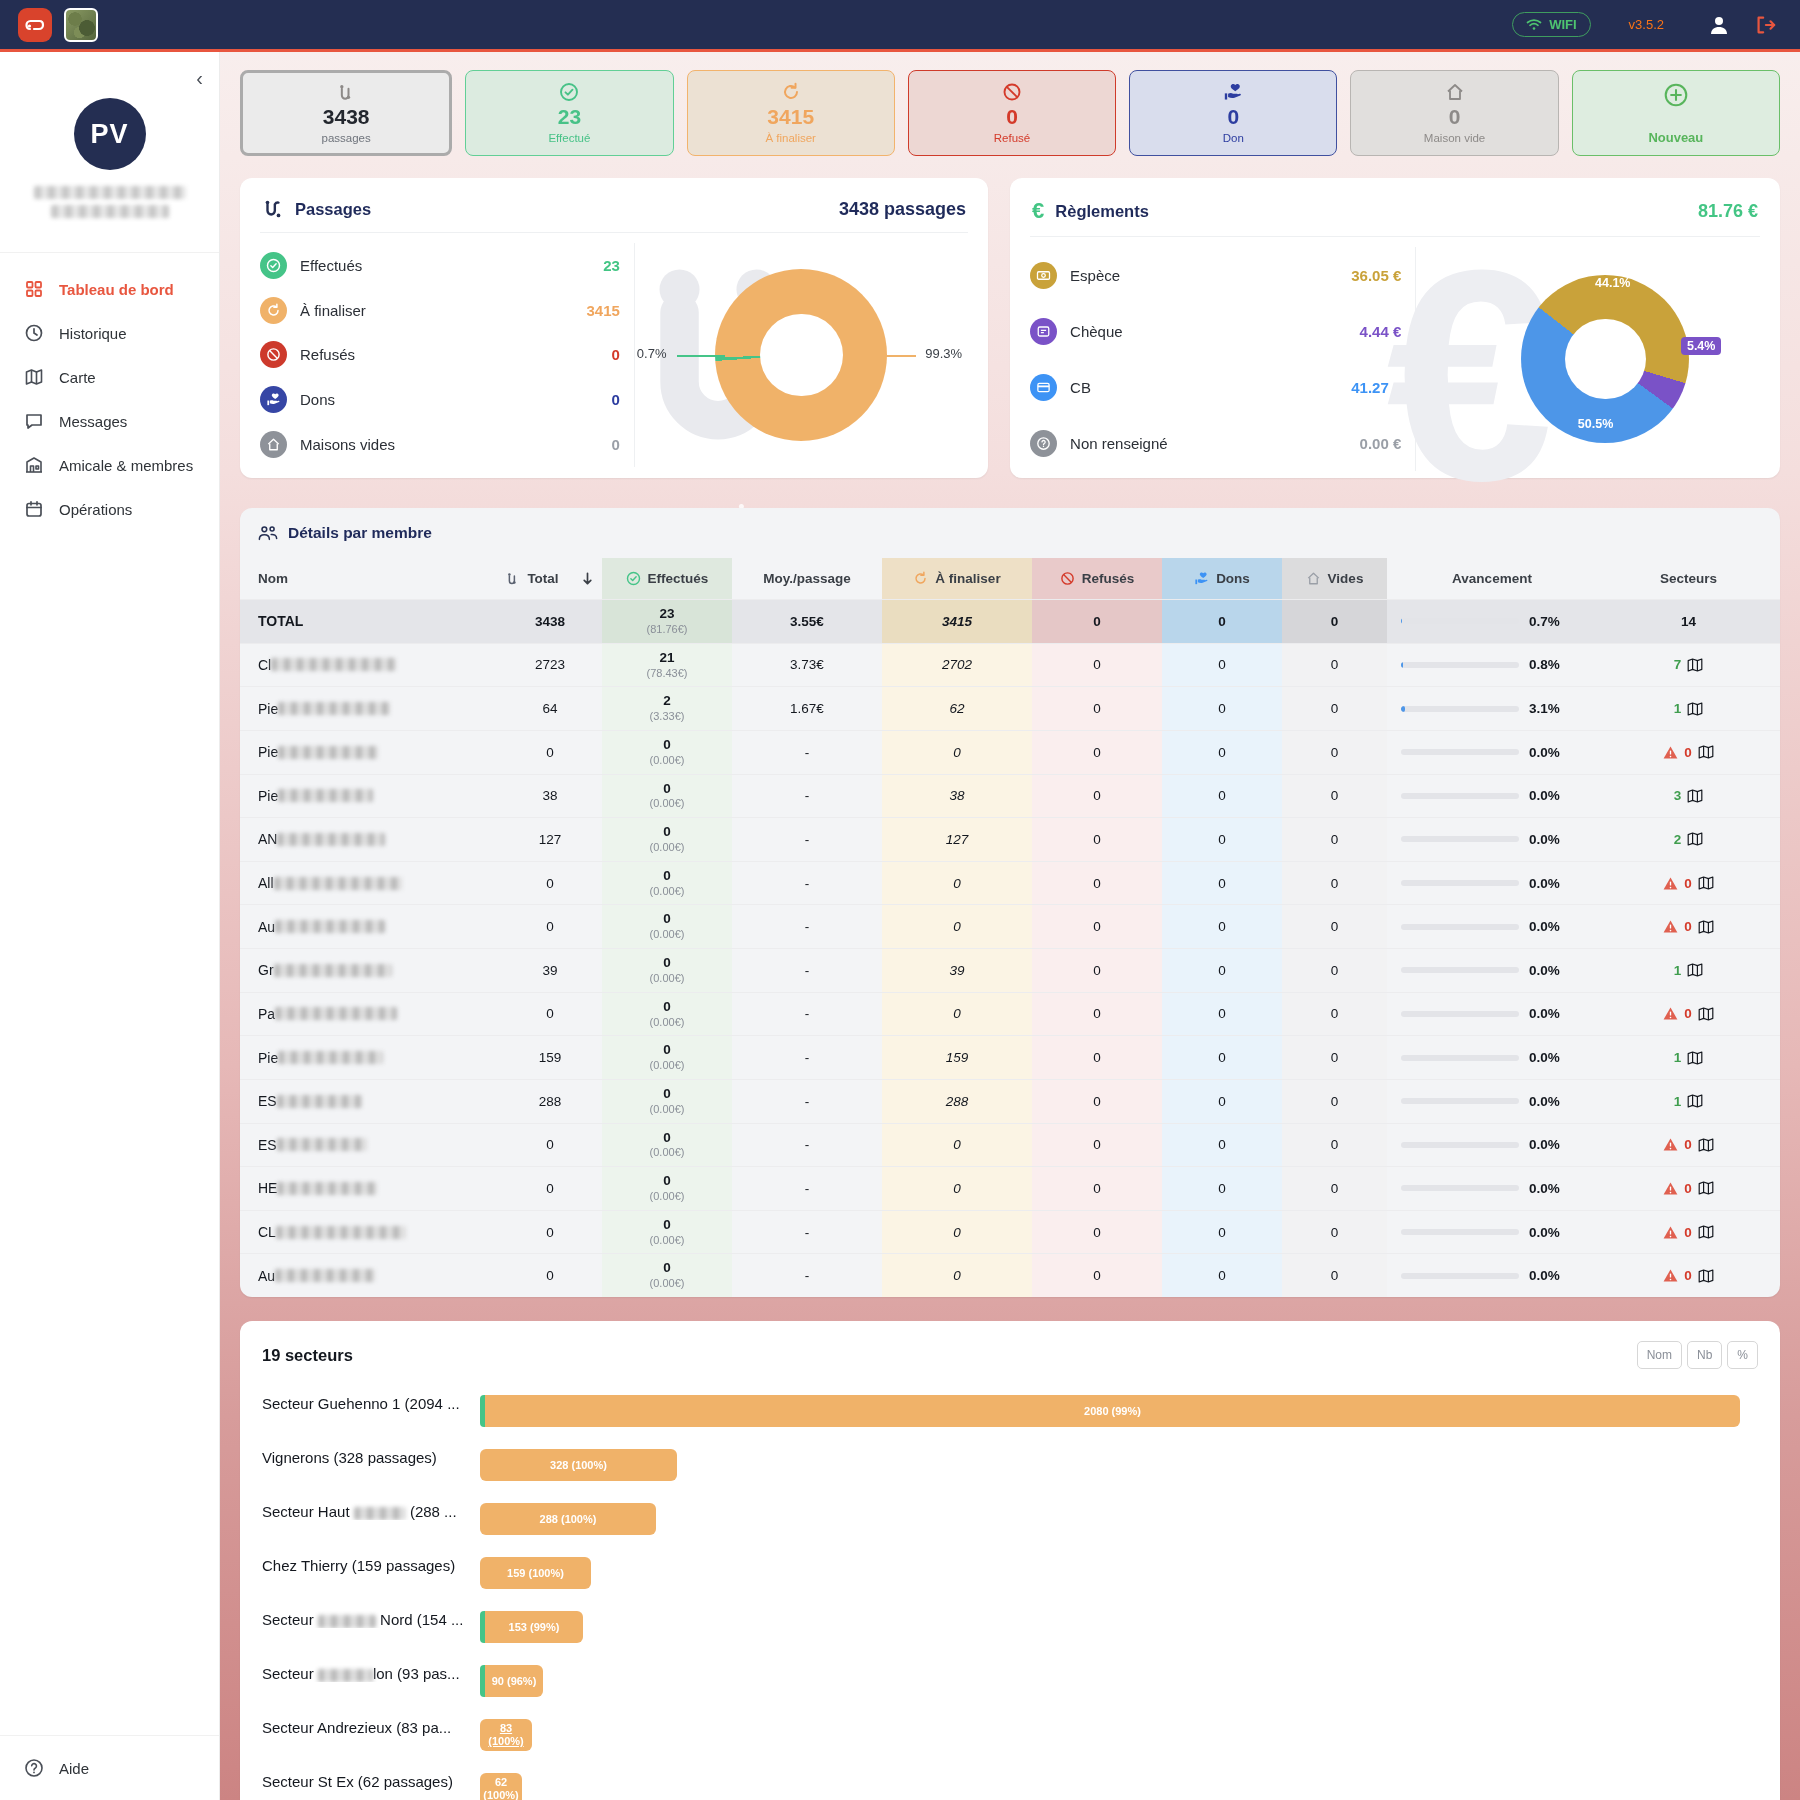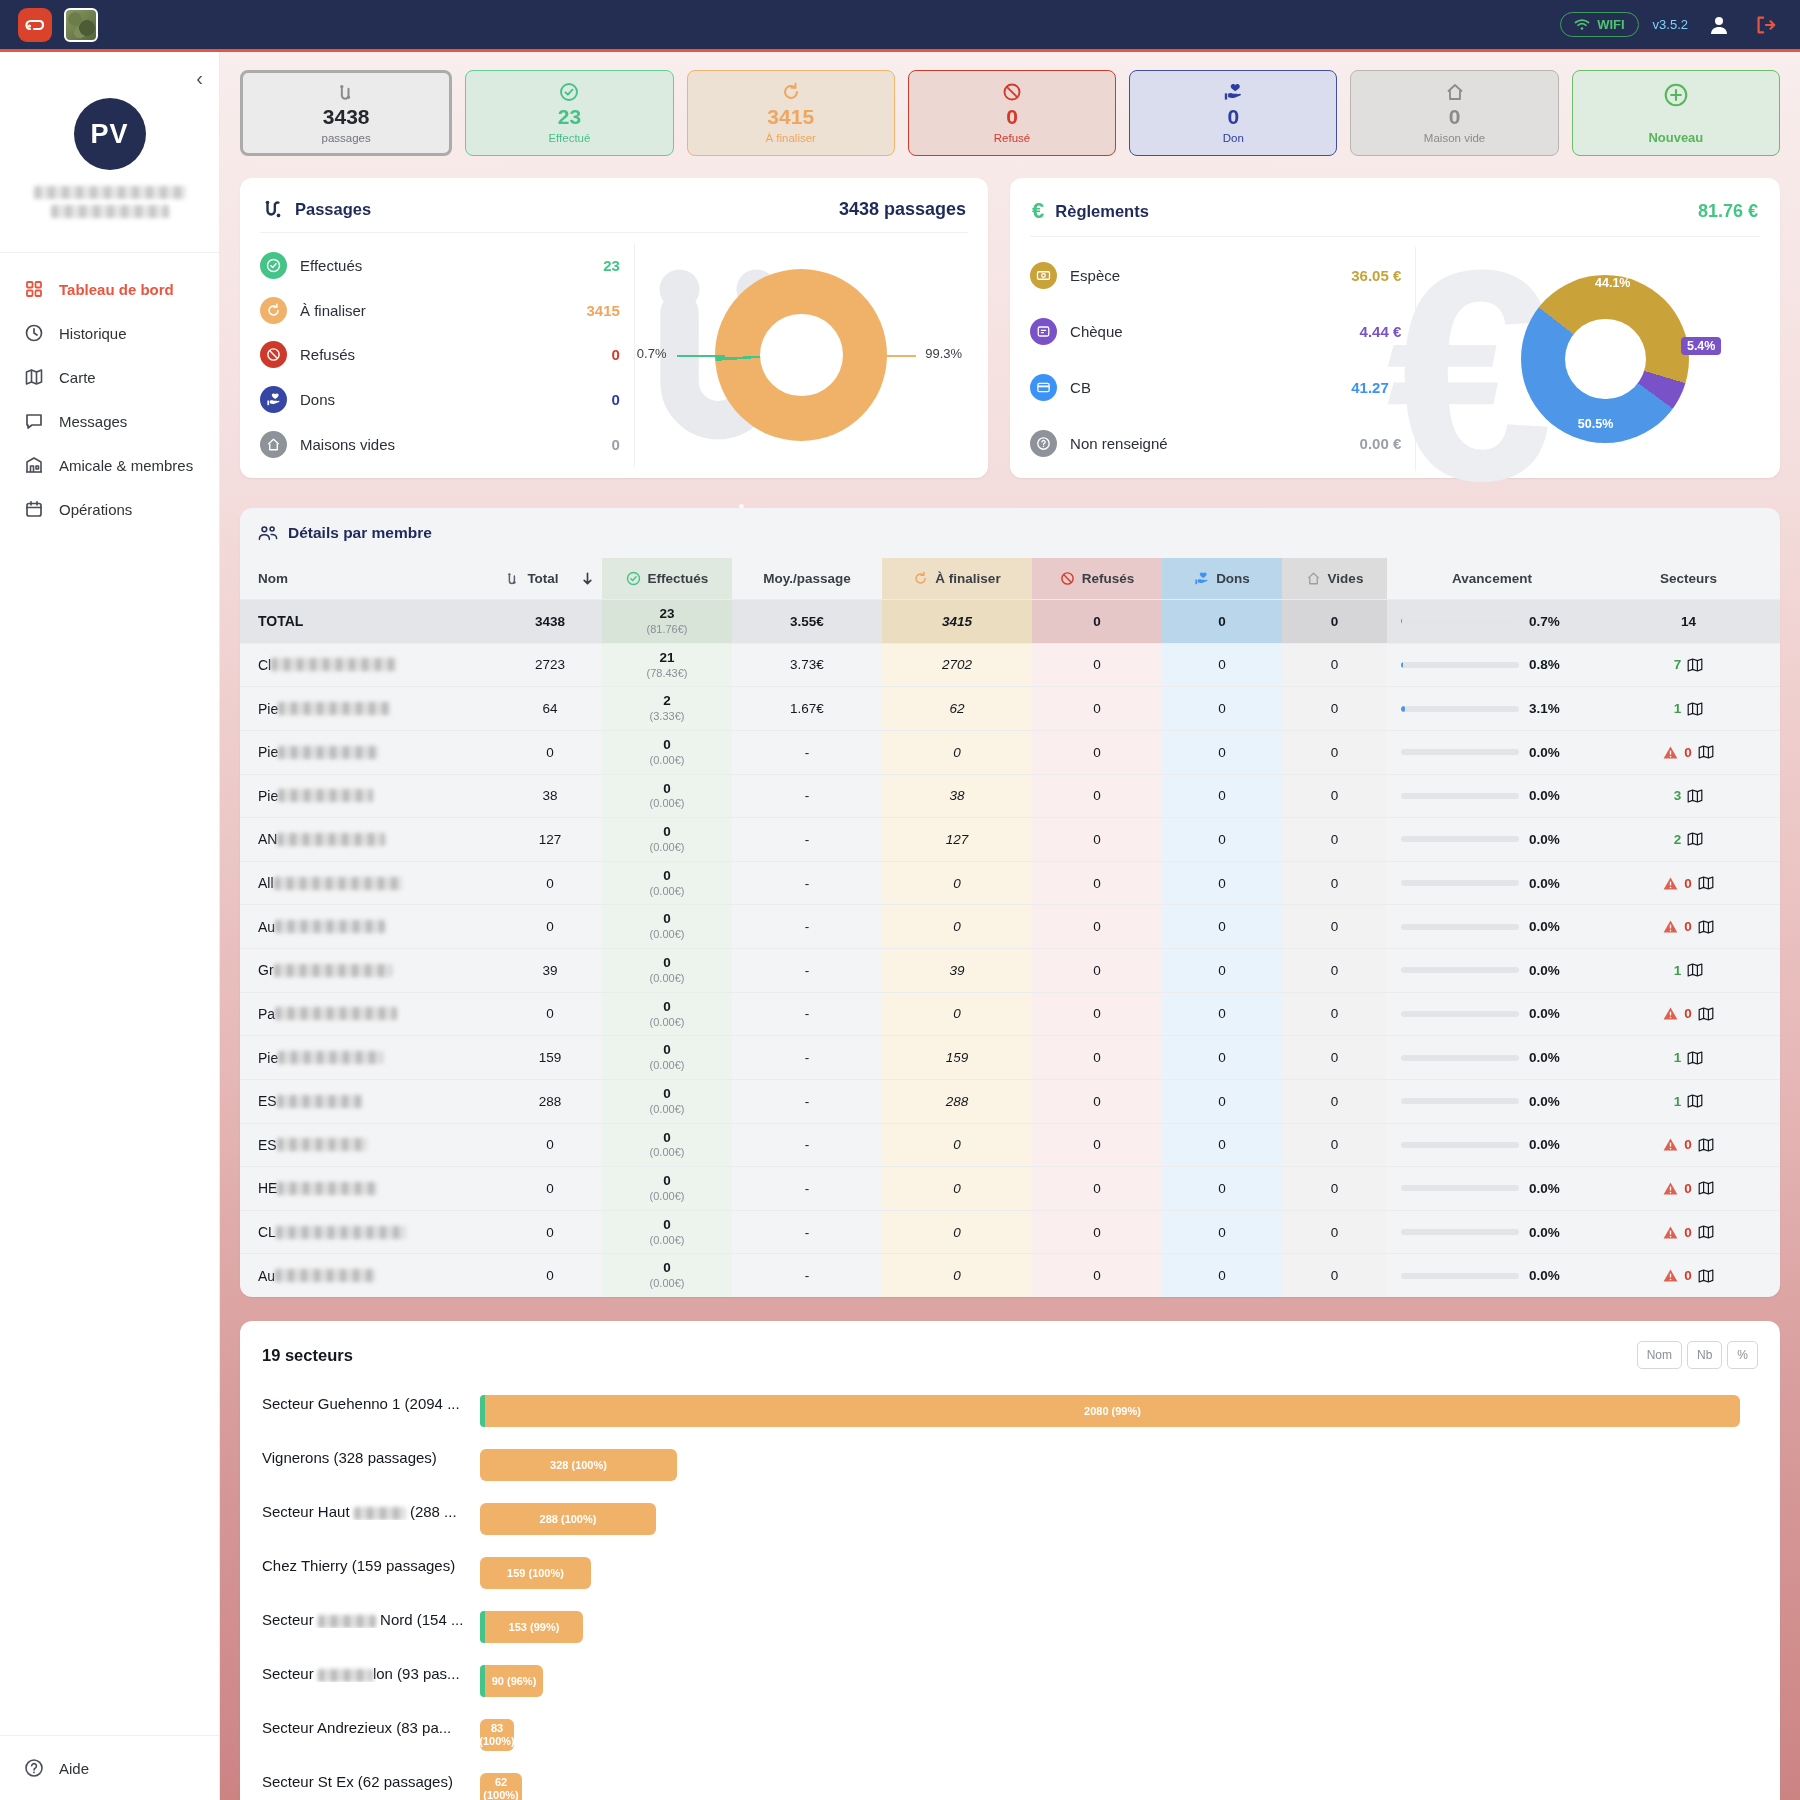--- a/index.html
+++ b/index.html
@@ -17,21 +17,21 @@
     display:flex;align-items:center;padding:0 18px;gap:12px;flex:0 0 auto;}
   .logo{width:34px;height:34px;border-radius:9px;background:var(--logo-red);display:flex;align-items:center;justify-content:center;}
   .photo-thumb{width:34px;height:34px;border-radius:6px;background:
      radial-gradient(circle at 30% 30%,#6d7d4a 0 22%,transparent 23%),
      radial-gradient(circle at 70% 60%,#4c5c35 0 28%,transparent 29%),
      radial-gradient(circle at 45% 75%,#7d8d57 0 20%,transparent 21%),
      linear-gradient(135deg,#8a9a63,#55653c);border:2px solid #fff;}
   .topbar .spacer{flex:1;}
   .wifi-badge{display:flex;align-items:center;gap:7px;border:1px solid #3f9d5f;border-radius:15px;
     padding:4px 13px;color:#4ec470;font-weight:bold;font-size:13px;}
-  .version{color:#7dd3fc;font-size:13px;margin:0 2px;}
+  .version{color:#f97316;font-size:13px;margin:0 26px;}
   .iconbtn{background:none;border:none;cursor:pointer;display:flex;align-items:center;margin:0 6px;}
   
   .shell{flex:1;display:flex;min-height:0;}
   .sidebar{width:220px;background:#fff;border-right:1px solid #ececec;position:relative;
     display:flex;flex-direction:column;flex:0 0 auto;}
   .collapse{position:absolute;top:16px;right:16px;background:none;border:none;font-size:20px;color:#4a4f57;cursor:pointer;line-height:1;}
   .avatar-wrap{display:flex;flex-direction:column;align-items:center;margin-top:46px;}
   .avatar{width:72px;height:72px;border-radius:50%;background:var(--navy);color:#fff;
     display:flex;align-items:center;justify-content:center;font-size:27px;font-weight:bold;letter-spacing:1px;}
   .mask{display:inline-block;height:13px;border-radius:2px;vertical-align:middle;
@@ -1028,21 +1028,21 @@
               <div class="bar-wrap hasgreen">
                 <div class="bar-green"></div>
                 <div class="bar-fill" style="width: 58px;">
                   <span>90 (96%)</span>
                 </div>
               </div>
             </div>
             <div class="bar-row">
               <div class="bar-label"><span>Secteur Andrezieux (83 pa...</span></div>
               <div class="bar-wrap">
-                <div class="bar-fill" style="width: 34px;">
+                <div class="bar-fill" style="width: 52px; text-decoration: underline;">
                   <span>83 (100%)</span>
                 </div>
               </div>
             </div>
             <div class="bar-row">
               <div class="bar-label"><span>Secteur St Ex (62 passages)</span></div>
               <div class="bar-wrap">
                 <div class="bar-fill" style="width: 42px;">
                   <span>62 (100%)</span>
                 </div>

